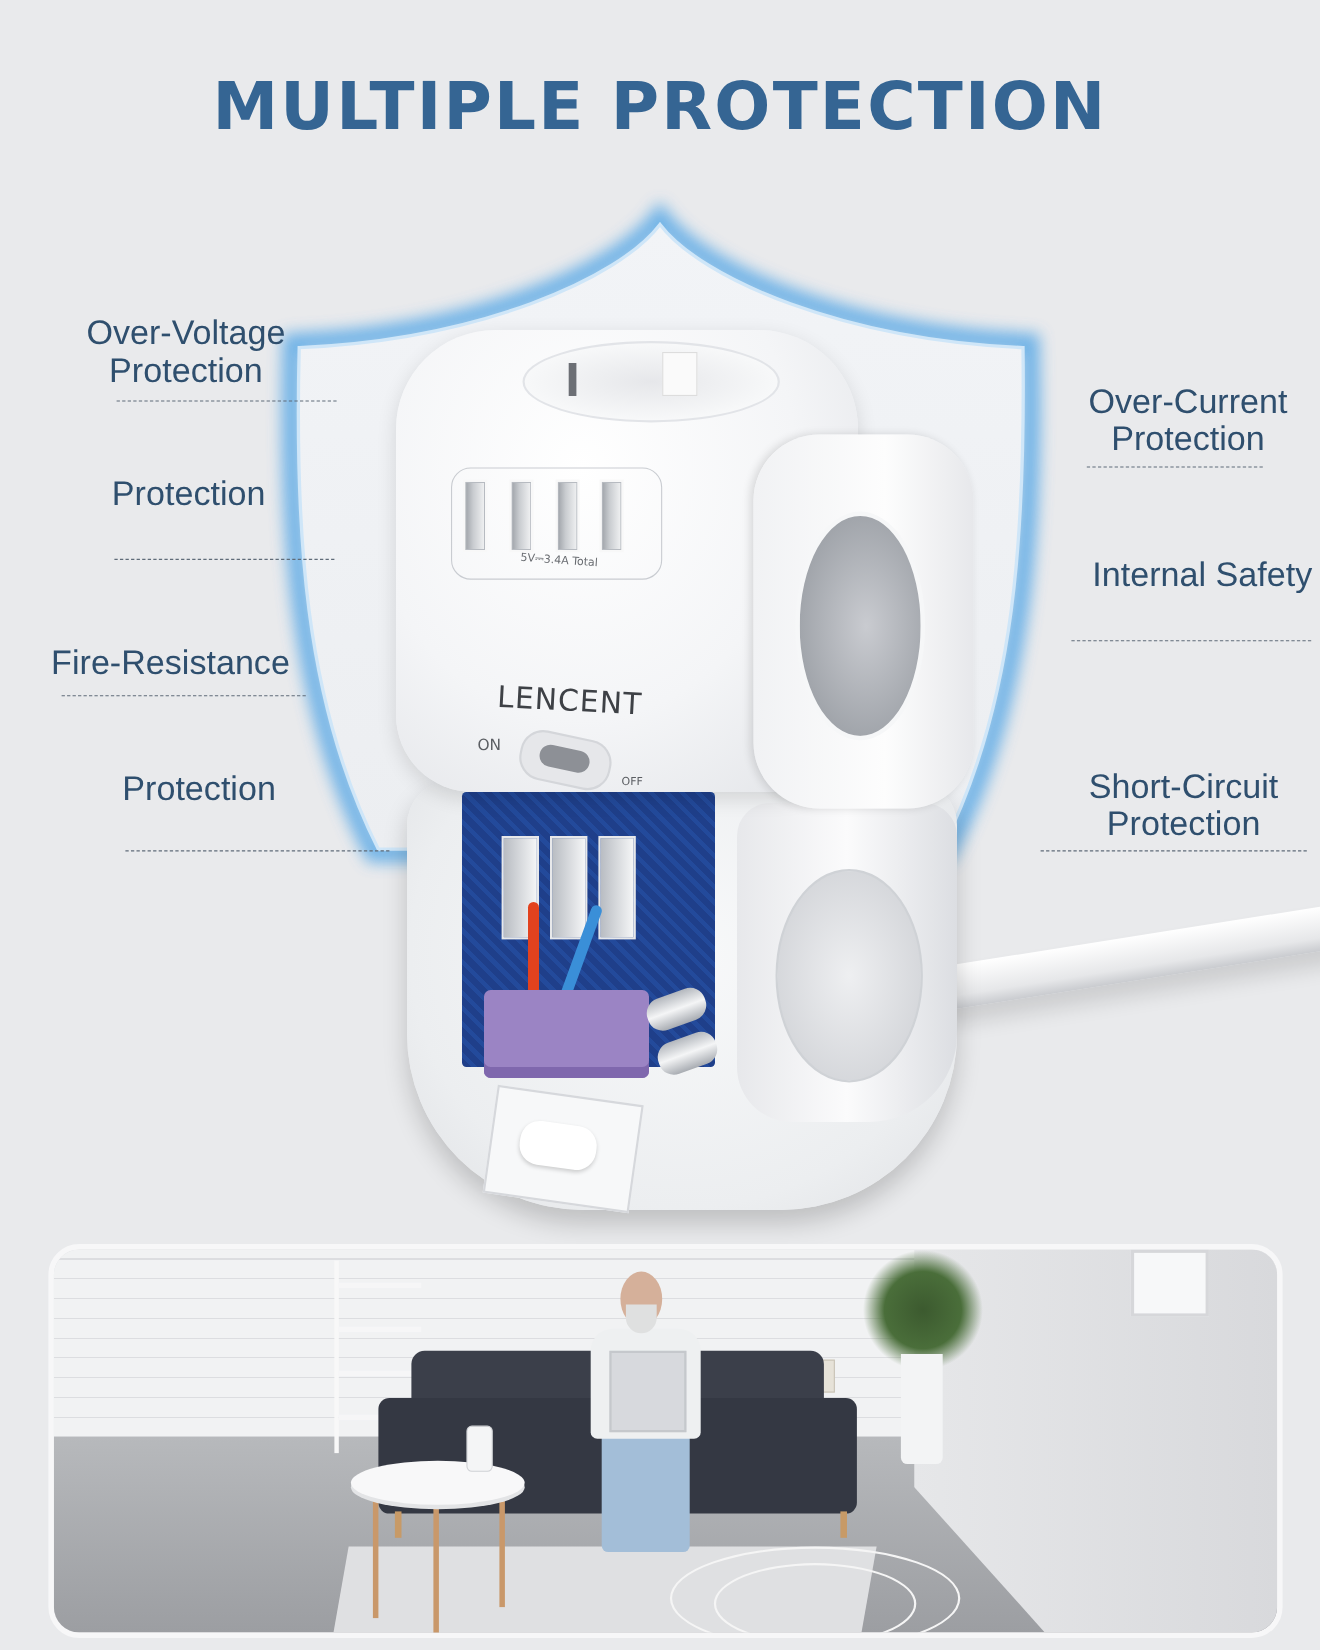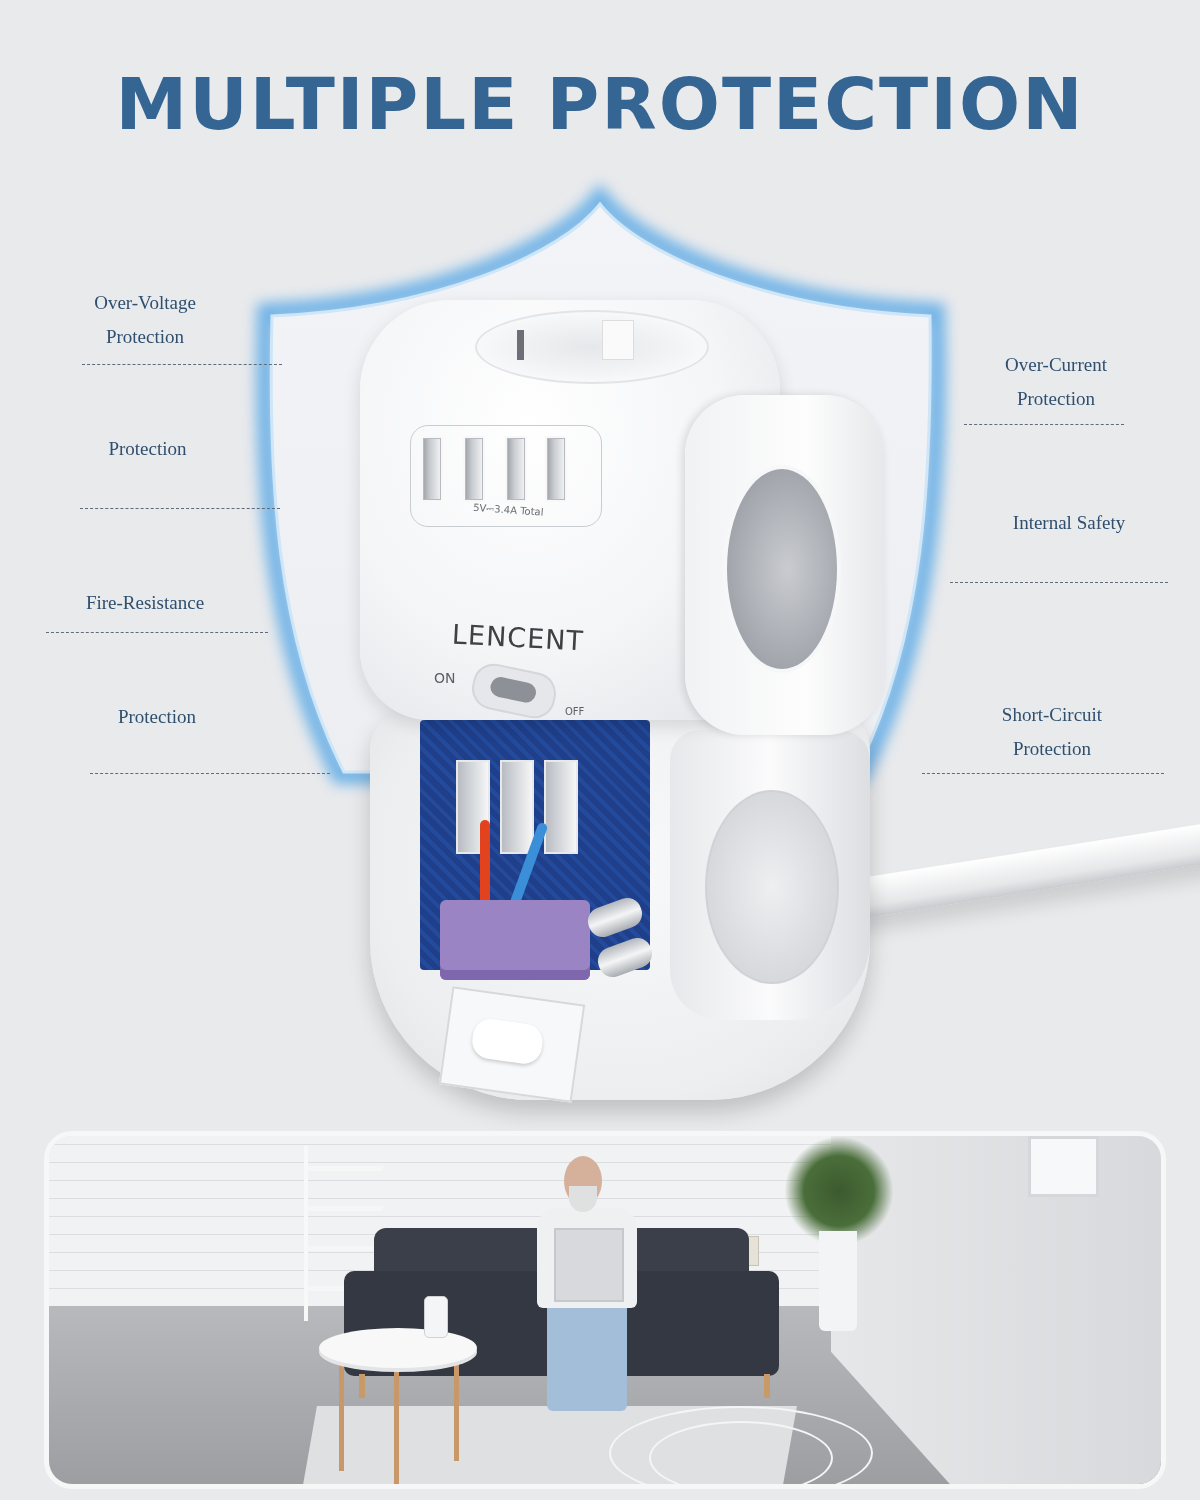--- a/index.html
+++ b/index.html
@@ -8,34 +8,34 @@
       background: #e9eaec;
       font-family: "DejaVu Sans", sans-serif;
       position: relative;
     }
     .page { position: absolute; inset: 0; width: 1200px; height: 1500px; }
 
     .title {
       position: absolute; left: 0; top: 62px; width: 1200px;
       text-align: center;
       font-family: "DejaVu Sans", sans-serif;
-      font-weight: bold; font-size: 72px; letter-spacing: 2px;
+      font-weight: bold; font-size: 60px; letter-spacing: 2px;
       color: #356593;
     }
 
     
     .shield { position: absolute; left: 0; top: 0; width: 1200px; height: 1100px; pointer-events: none; }
 
     
     .feature {
       position: absolute;
       text-align: center;
       color: #2f4f6e;
-      font-family: Liberation Serif, serif;
-      font-size: 19px; line-height: 34px;
+      font-family: Liberation Sans, sans-serif;
+      font-size: 31px; line-height: 34px; margin-left: 24px;
     }
     .feature .rule {
       position: absolute; height: 0;
       border-top: 1.5px dashed #5f6b78;
     }
 
     
     .device { position: absolute; left: 330px; top: 300px; width: 560px; height: 800px; }
     .cube-top {
       position: absolute; left: 30px; top: 0; width: 420px; height: 420px;
@@ -207,21 +207,21 @@
 
   <div class="feature" style="left:40px; top:286px; width:210px;">
     <div>Over-Voltage</div>
     <div>Protection</div>
     <div class="rule" style="left:42px; top:78px; width:200px;"></div>
   </div>
   <div class="feature" style="left:40px; top:432px; width:215px;">
     <div>Protection</div>
     <div class="rule" style="left:40px; top:76px; width:200px;"></div>
   </div>
-  <div class="feature" style="left:34px; top:586px; width:222px;">
+  <div class="feature" style="left:20px; top:586px; width:222px;">
     <div>Fire-Resistance</div>
     <div class="rule" style="left:12px; top:46px; width:222px;"></div>
   </div>
   <div class="feature" style="left:26px; top:700px; width:262px;">
     <div>Protection</div>
     <div class="rule" style="left:64px; top:73px; width:240px;"></div>
   </div>
 
   <div class="feature" style="left:958px; top:348px; width:196px;">
     <div>Over-Current</div>

